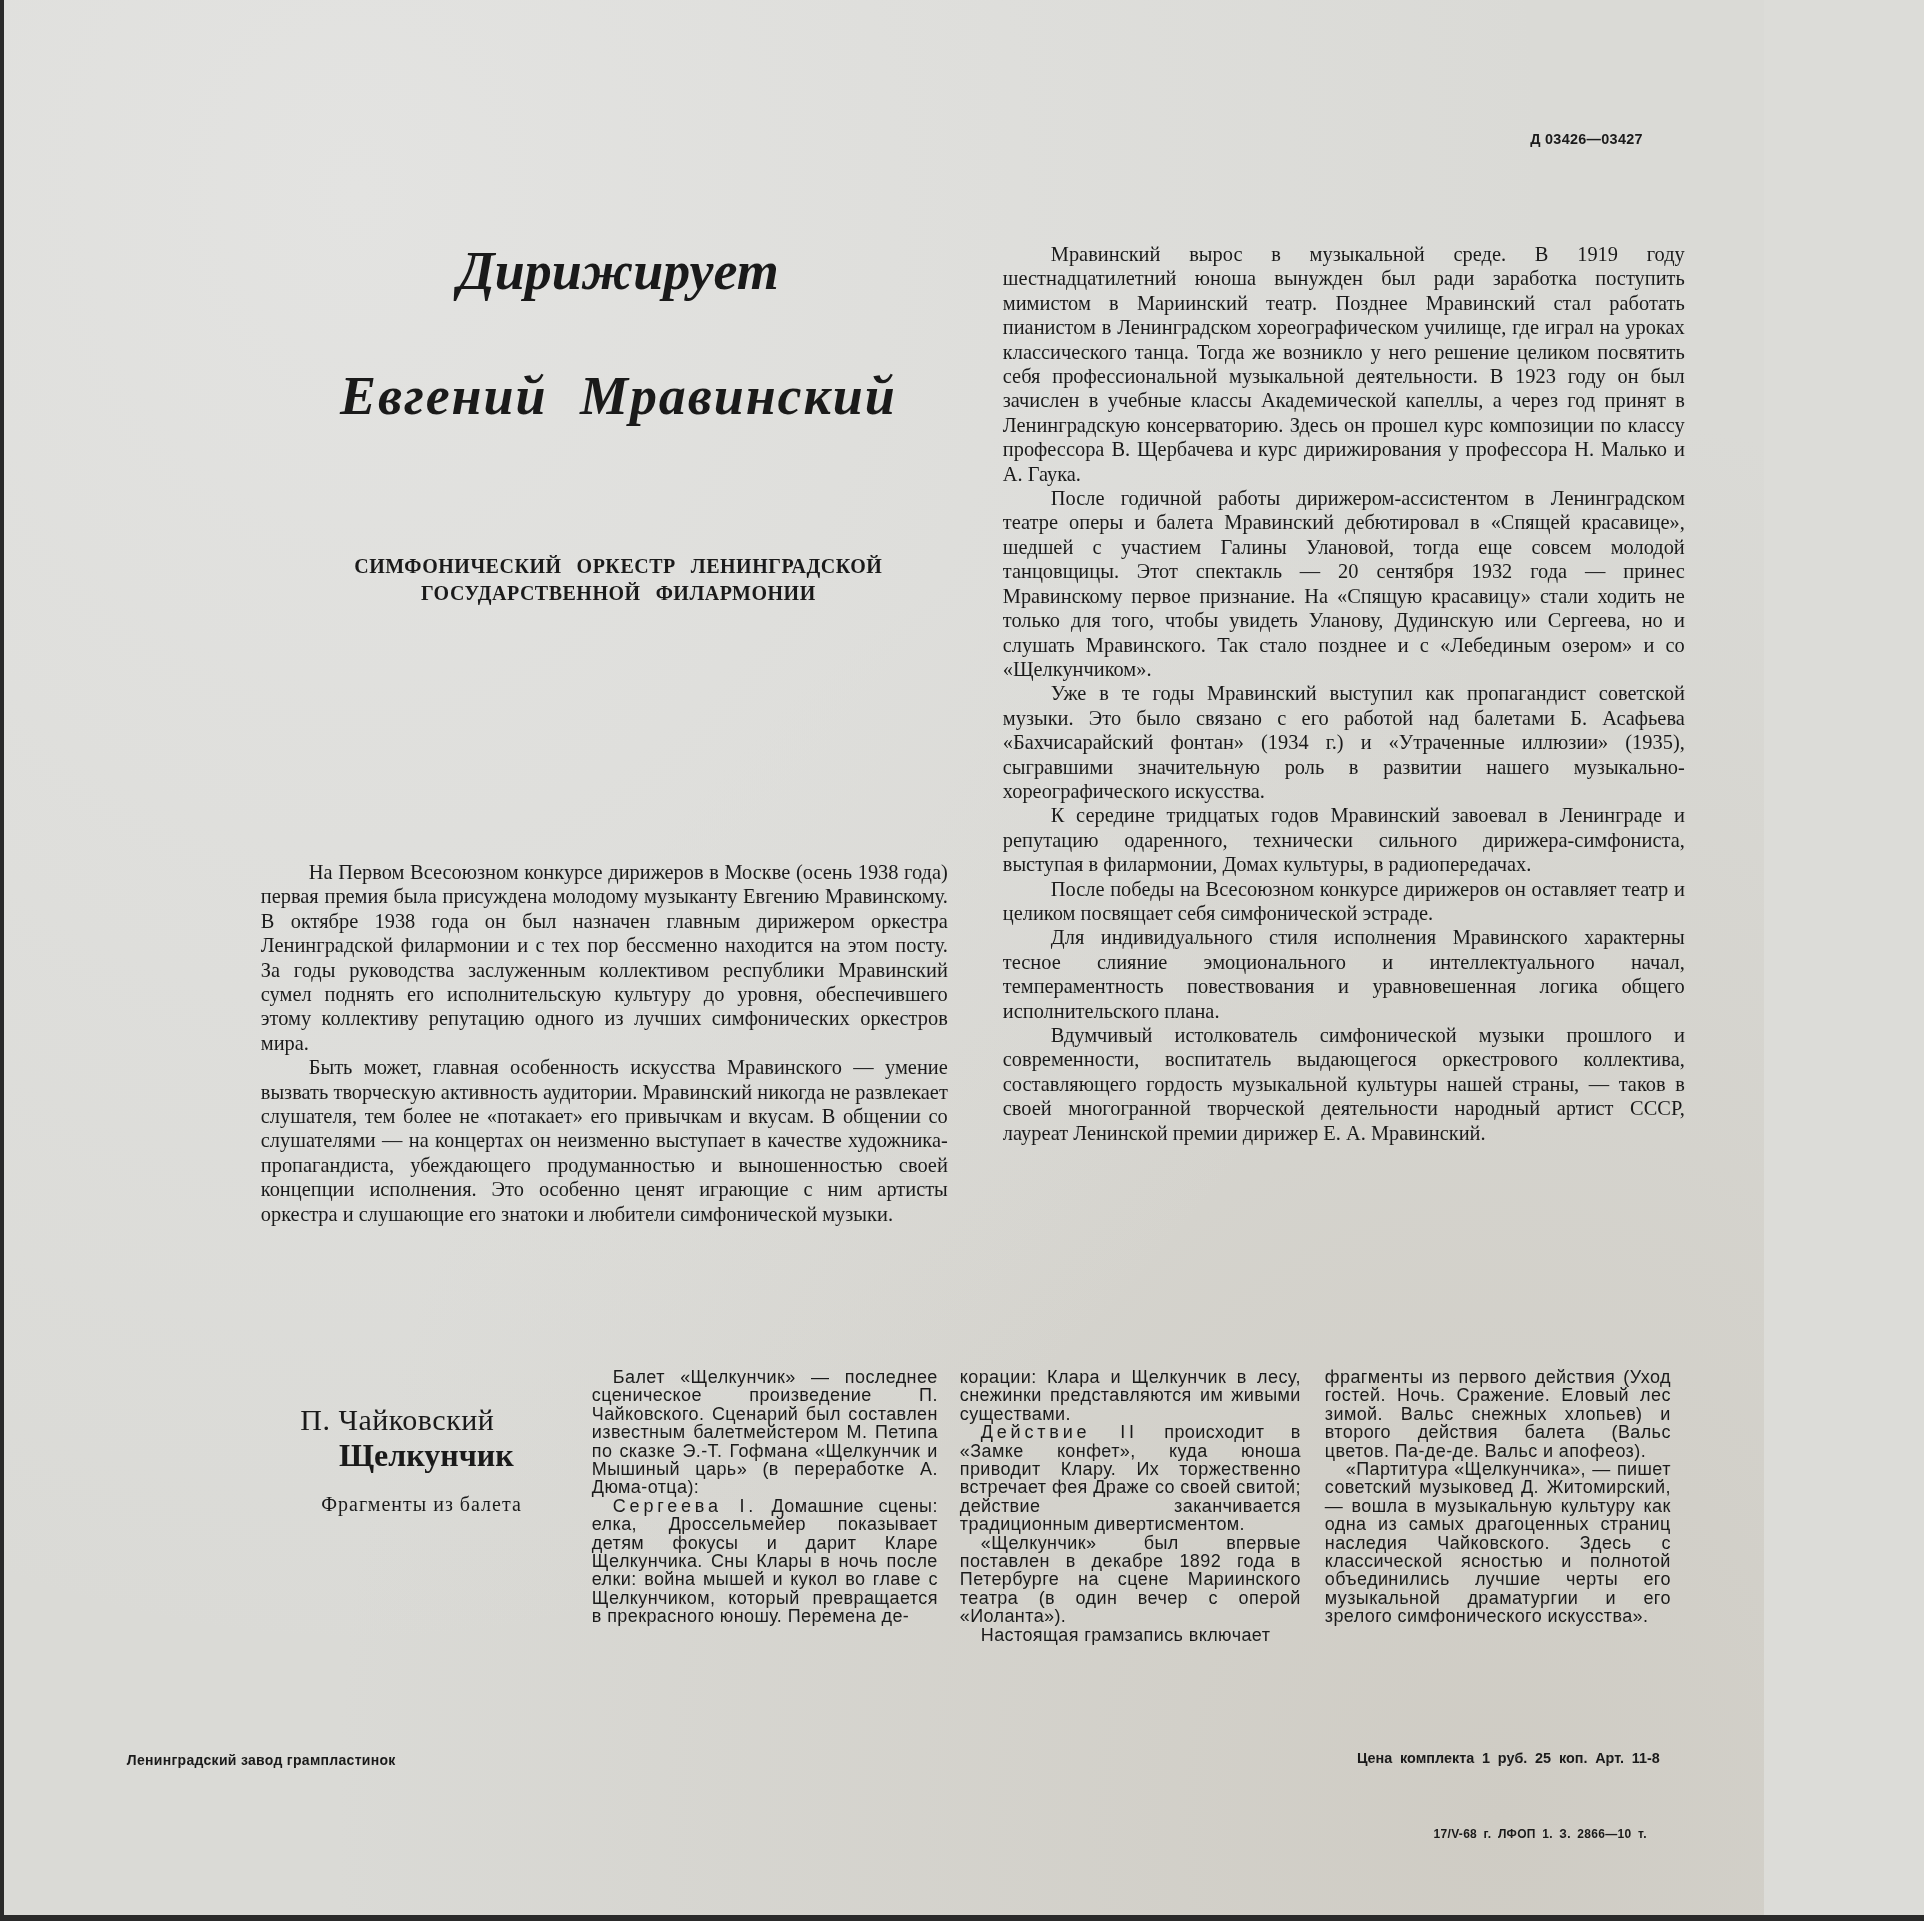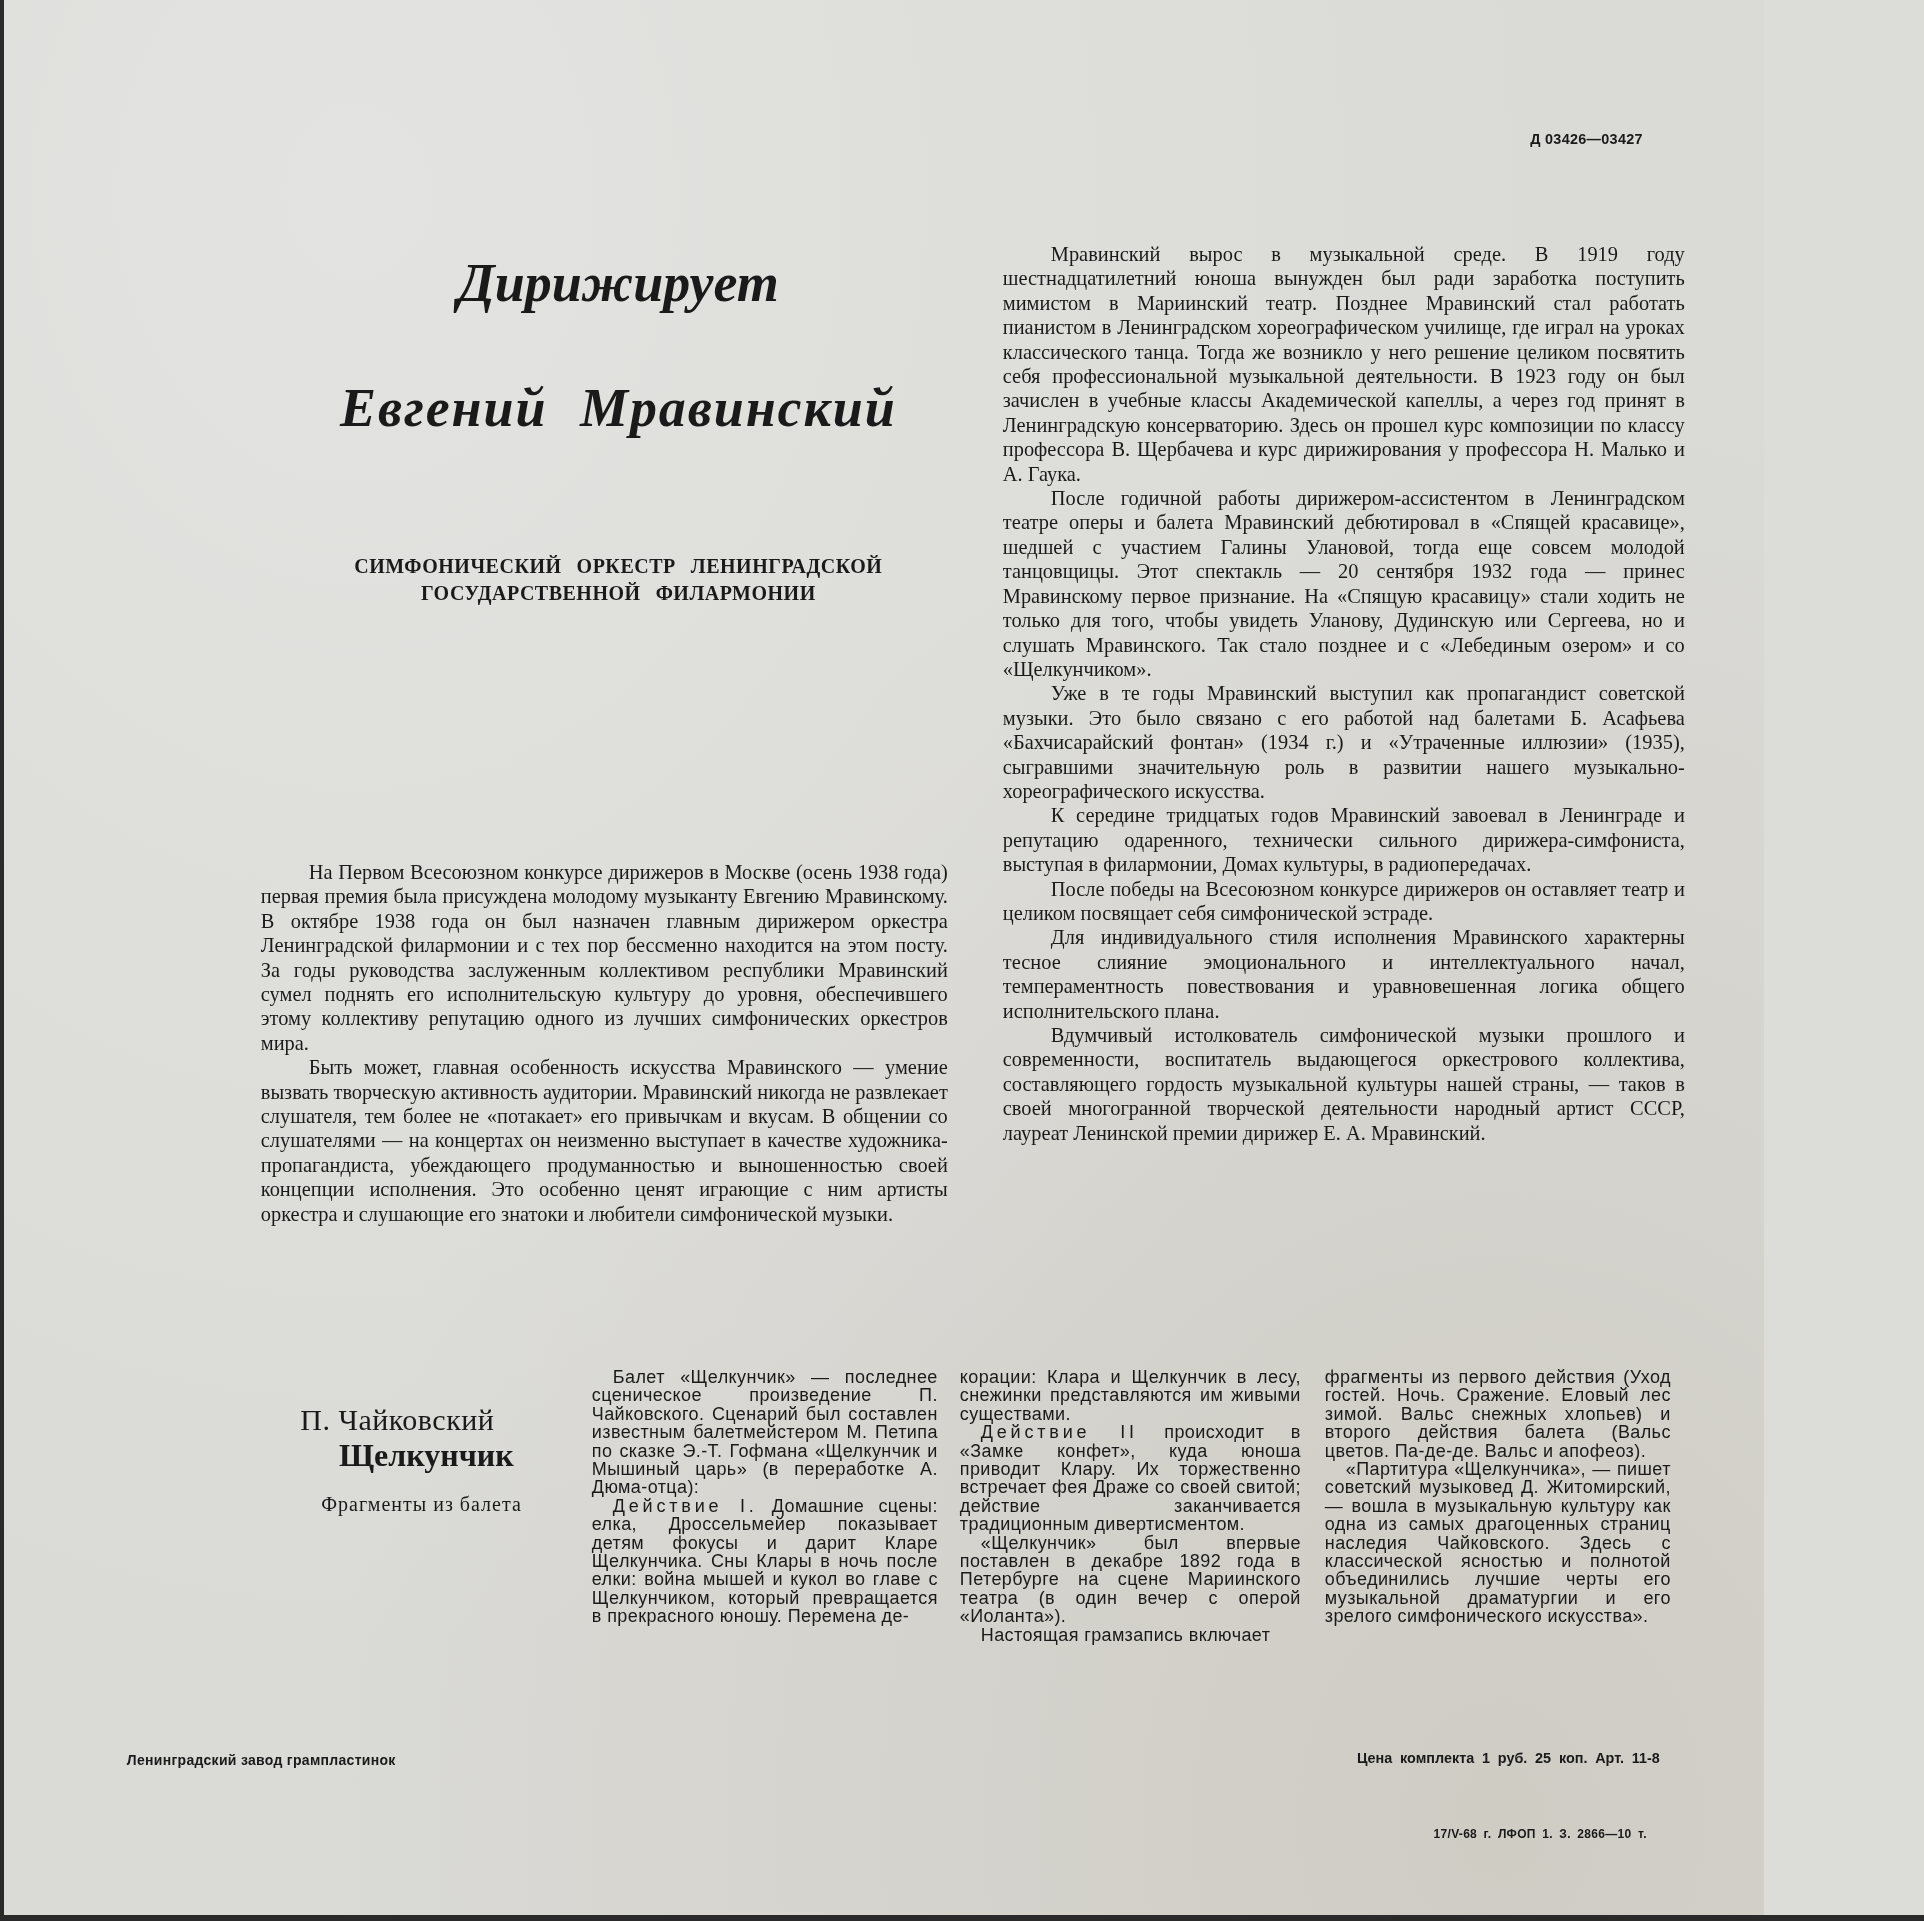--- a/index.html
+++ b/index.html
@@ -15,21 +15,21 @@
       radial-gradient(ellipse at 20% 10%, #e3e3e1 0%, rgba(227,227,225,0) 60%),
       radial-gradient(ellipse at 85% 95%, #cfccc4 0%, rgba(207,204,196,0) 55%),
       #dadad6;
   }
   .edge-left { position:absolute; left:0; top:0; width:3.8px; height:1921px; background:#2a2a2a; }
   .edge-bottom { position:absolute; left:0; bottom:0; width:1924px; height:5.8px; background:#2a2a2a; }
 
   .catalog { position:absolute; right:121px; top:131px; font-family:"Liberation Sans","DejaVu Sans",sans-serif; font-weight:bold; font-size:14.4px; letter-spacing:0.3px; }
 
   .hero { position:absolute; left:288px; top:240px; width:653px; text-align:center; }
-  .hero .line1 { font-style:italic; font-weight:bold; font-size:54px; margin-top:12px; height:77px; }
+  .hero .line1 { font-style:italic; font-weight:bold; font-size:54px; margin-top:0; height:77px; }
   .hero .line2 { font-style:italic; font-weight:bold; font-size:54px; margin-top:48px; letter-spacing:1.9px; word-spacing:17.3px;text-align:center; }
 
   .orch { position:absolute; left:288px; top:553px; width:653px; text-align:center; font-weight:bold; font-size:20px; line-height:27px; letter-spacing:0.5px; word-spacing:9.6px; }
 
   .col { position:absolute; font-size:20.4px; line-height:24.4px; text-align:justify; }
   .col p { margin:0; text-indent:48px; }
   .col-left { left:257px; top:860px; width:687px; }
   .col-right { left:999px; top:242px; width:682px; }
 
   .work { position:absolute; left:269px; top:1403px; width:307px; text-align:center; }
@@ -83,21 +83,21 @@
   </div>
 
   <div class="work">
     <div class="composer">П. Чайковский</div>
     <div class="title">Щелкунчик</div>
     <div class="subtitle">Фрагменты из балета</div>
   </div>
 
   <div class="notes n1">
     <p>Балет «Щелкунчик» — последнее сценическое произведение П. Чайковского. Сценарий был составлен известным балетмейстером М. Петипа по сказке Э.-Т. Гофмана «Щелкунчик и Мышиный царь» (в переработке А. Дюма-отца):</p>
-    <p><span class="spaced">Действие I.</span><span> Домашние сцены: елка, Дроссельмейер показывает детям фокусы и дарит Кларе Щелкунчика. Сны Клары в ночь после елки: война мышей и кукол во главе с Щелкунчиком, который превращается в прекрасного юношу. Перемена де-</span></p>
+    <p><span class="spaced">Сергеева I.</span><span> Домашние сцены: елка, Дроссельмейер показывает детям фокусы и дарит Кларе Щелкунчика. Сны Клары в ночь после елки: война мышей и кукол во главе с Щелкунчиком, который превращается в прекрасного юношу. Перемена де-</span></p>
   </div>
 
   <div class="notes n2">
     <p class="cont">корации: Клара и Щелкунчик в лесу, снежинки представляются им живыми существами.</p>
     <p><span class="spaced">Действие II</span><span> происходит в «Замке конфет», куда юноша приводит Клару. Их торжественно встречает фея Драже со своей свитой; действие заканчивается традиционным дивертисментом.</span></p>
     <p>«Щелкунчик» был впервые поставлен в декабре 1892 года в Петербурге на сцене Мариинского театра (в один вечер с оперой «Иоланта»).</p>
     <p>Настоящая грамзапись включает</p>
   </div>
 
   <div class="notes n3">

